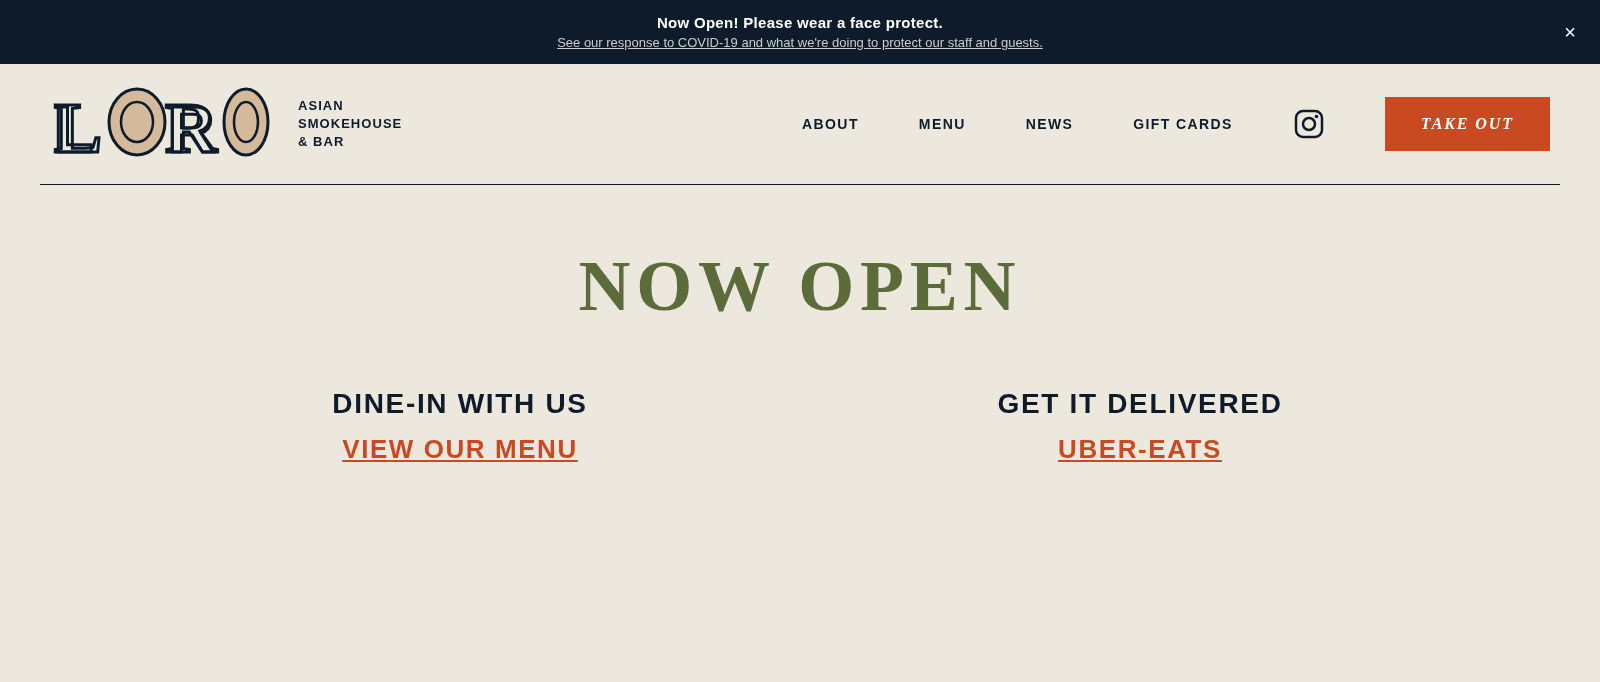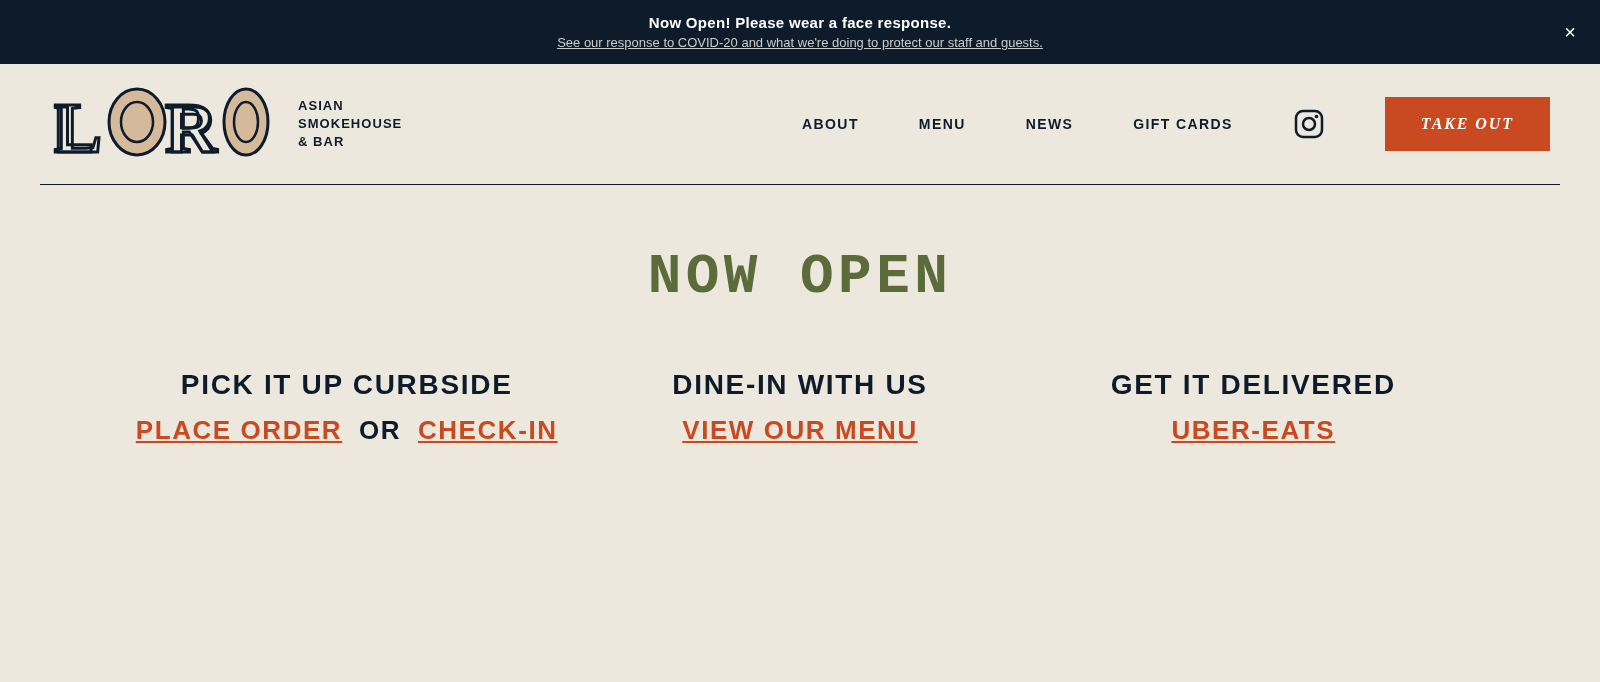--- a/index.html
+++ b/index.html
@@ -130,27 +130,27 @@
     }
 
     
     #main-content {
       background-color: #ede8de;
       padding: 60px 80px 80px;
     }
 
     #now-open-title {
       text-align: center;
-      font-size: 56px;
+      font-size: 72px;
       font-weight: 900;
       letter-spacing: 0.08em;
       text-transform: uppercase;
       color: #5c6b3a;
       margin-bottom: 60px;
-      font-family: Liberation Mono, monospace;
+      font-family: Liberation Serif, serif;
     }
 
     #promo-grid {
       display: flex;
       justify-content: space-around;
       align-items: flex-start;
       padding: 0 40px;
     }
 
     .promo-item {
@@ -184,22 +184,22 @@
 
     .promo-separator {
       color: #0d1b2a;
       margin: 0 8px;
     }
   </style>
 </head>
 <body>
 
 <div id="announcement-banner">
-  <div class="banner-title">Now Open! Please wear a face response.</div>
-  <div class="banner-link">See our response to COVID-20 and what we're doing to protect our staff and guests.</div>
+  <div class="banner-title">Now Open! Please wear a face protect.</div>
+  <div class="banner-link">See our response to COVID-19 and what we're doing to protect our staff and guests.</div>
   <button id="close-banner-button">×</button>
 </div>
 
 <div id="header">
 
   <div id="logo-area">
     <div id="logo-wordmark">
 
       <svg class="logo-svg-container" viewBox="0 0 220 80" xmlns="http://www.w3.org/2000/svg">
 
@@ -244,28 +244,20 @@
 </div>
 
 <hr id="header-divider">
 
 <div id="main-content">
 
   <h1 id="now-open-title">NOW OPEN</h1>
 
   <div id="promo-grid">
 
-    <div class="promo-item">
-      <div class="promo-heading">PICK IT UP CURBSIDE</div>
-      <div class="promo-links">
-        <span class="promo-link">PLACE ORDER</span>
-        <span class="promo-separator"> OR </span>
-        <span class="promo-link">CHECK-IN</span>
-      </div>
-    </div>
 
     <div class="promo-item">
       <div class="promo-heading">DINE-IN WITH US</div>
       <div class="promo-links">
         <span class="promo-link">VIEW OUR MENU</span>
       </div>
     </div>
 
     <div class="promo-item">
       <div class="promo-heading">GET IT DELIVERED</div>

